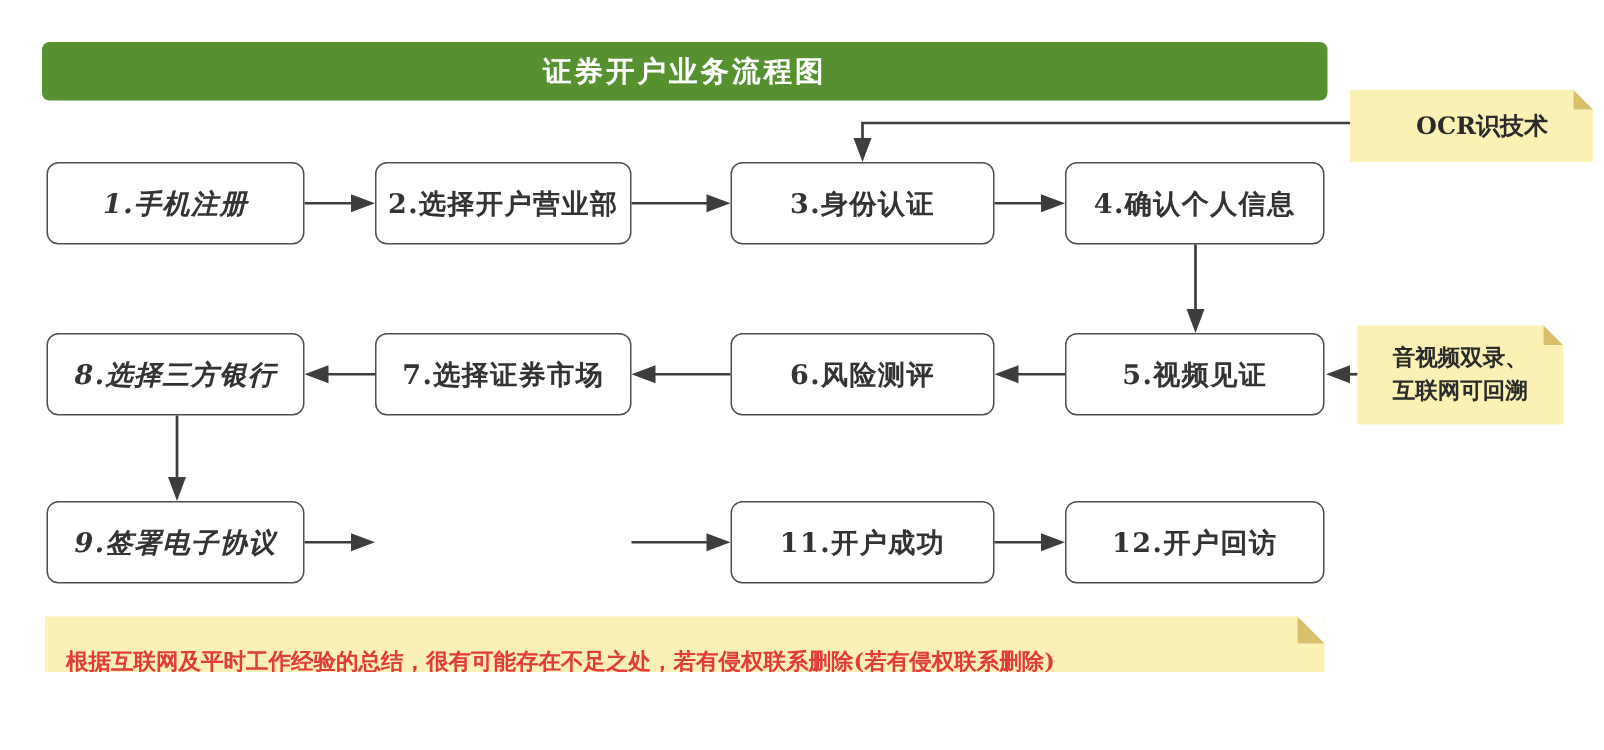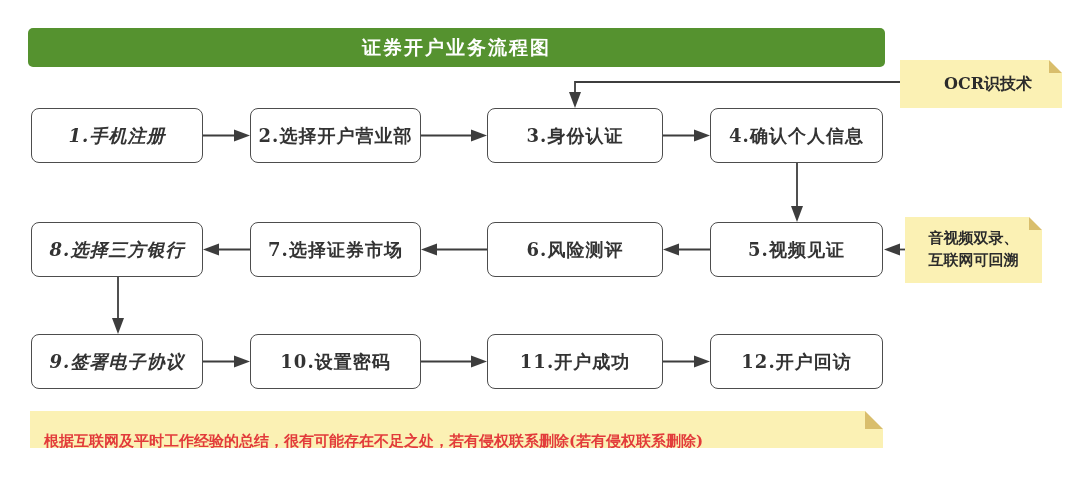--- a/index.html
+++ b/index.html
@@ -128,21 +128,20 @@
   <div class="node r1 c2">2.选择开户营业部</div>
   <div class="node r1 c3">3.身份认证</div>
   <div class="node r1 c4">4.确认个人信息</div>
 
   <div class="node r2 c4">5.视频见证</div>
   <div class="node r2 c3">6.风险测评</div>
   <div class="node r2 c2">7.选择证券市场</div>
   <div class="node r2 c1">8.选择三方银行</div>
 
   <div class="node r3 c1">9.签署电子协议</div>
-  <div class="node r3 c2">10.设置密码</div>
   <div class="node r3 c3">11.开户成功</div>
   <div class="node r3 c4">12.开户回访</div>
 
   <div class="note note-ocr">
     <span>OCR识技术</span>
     <i class="fold"></i>
   </div>
 
   <div class="note note-video">
     <span>音视频双录、

